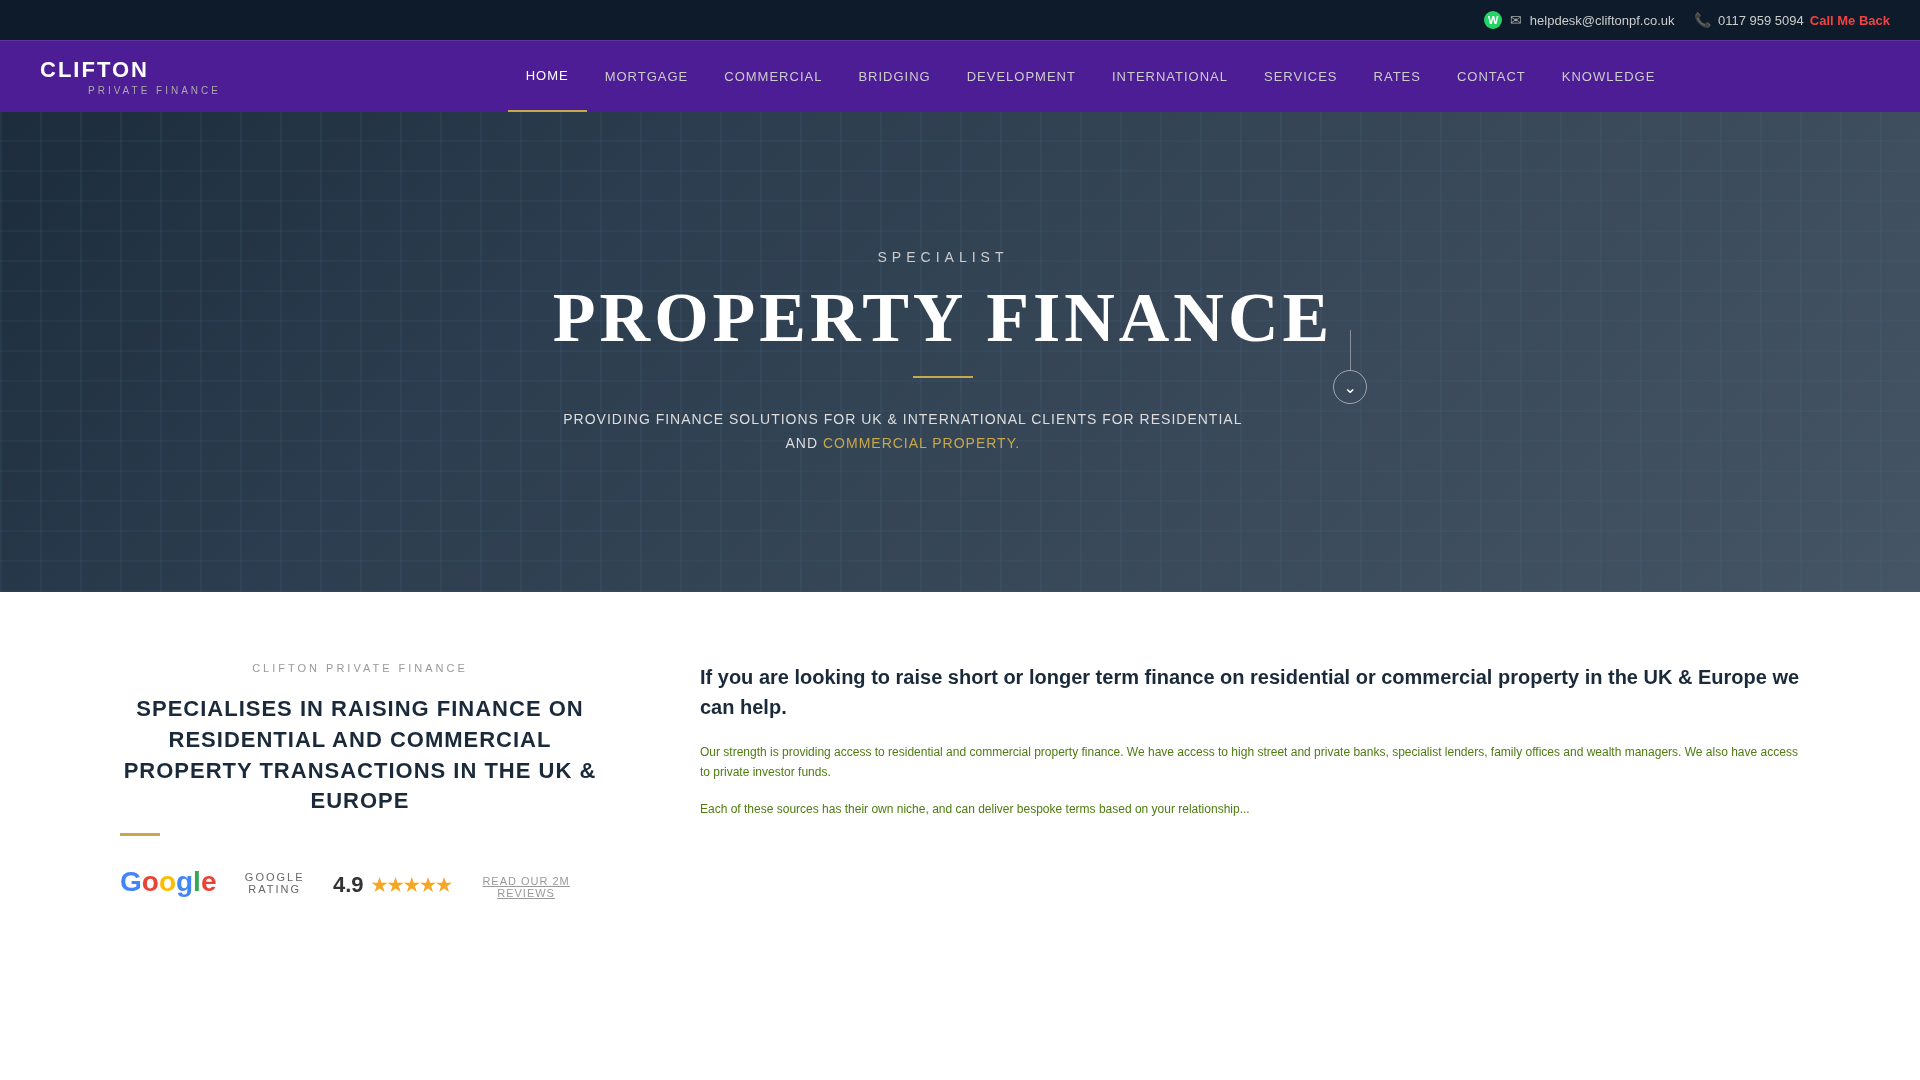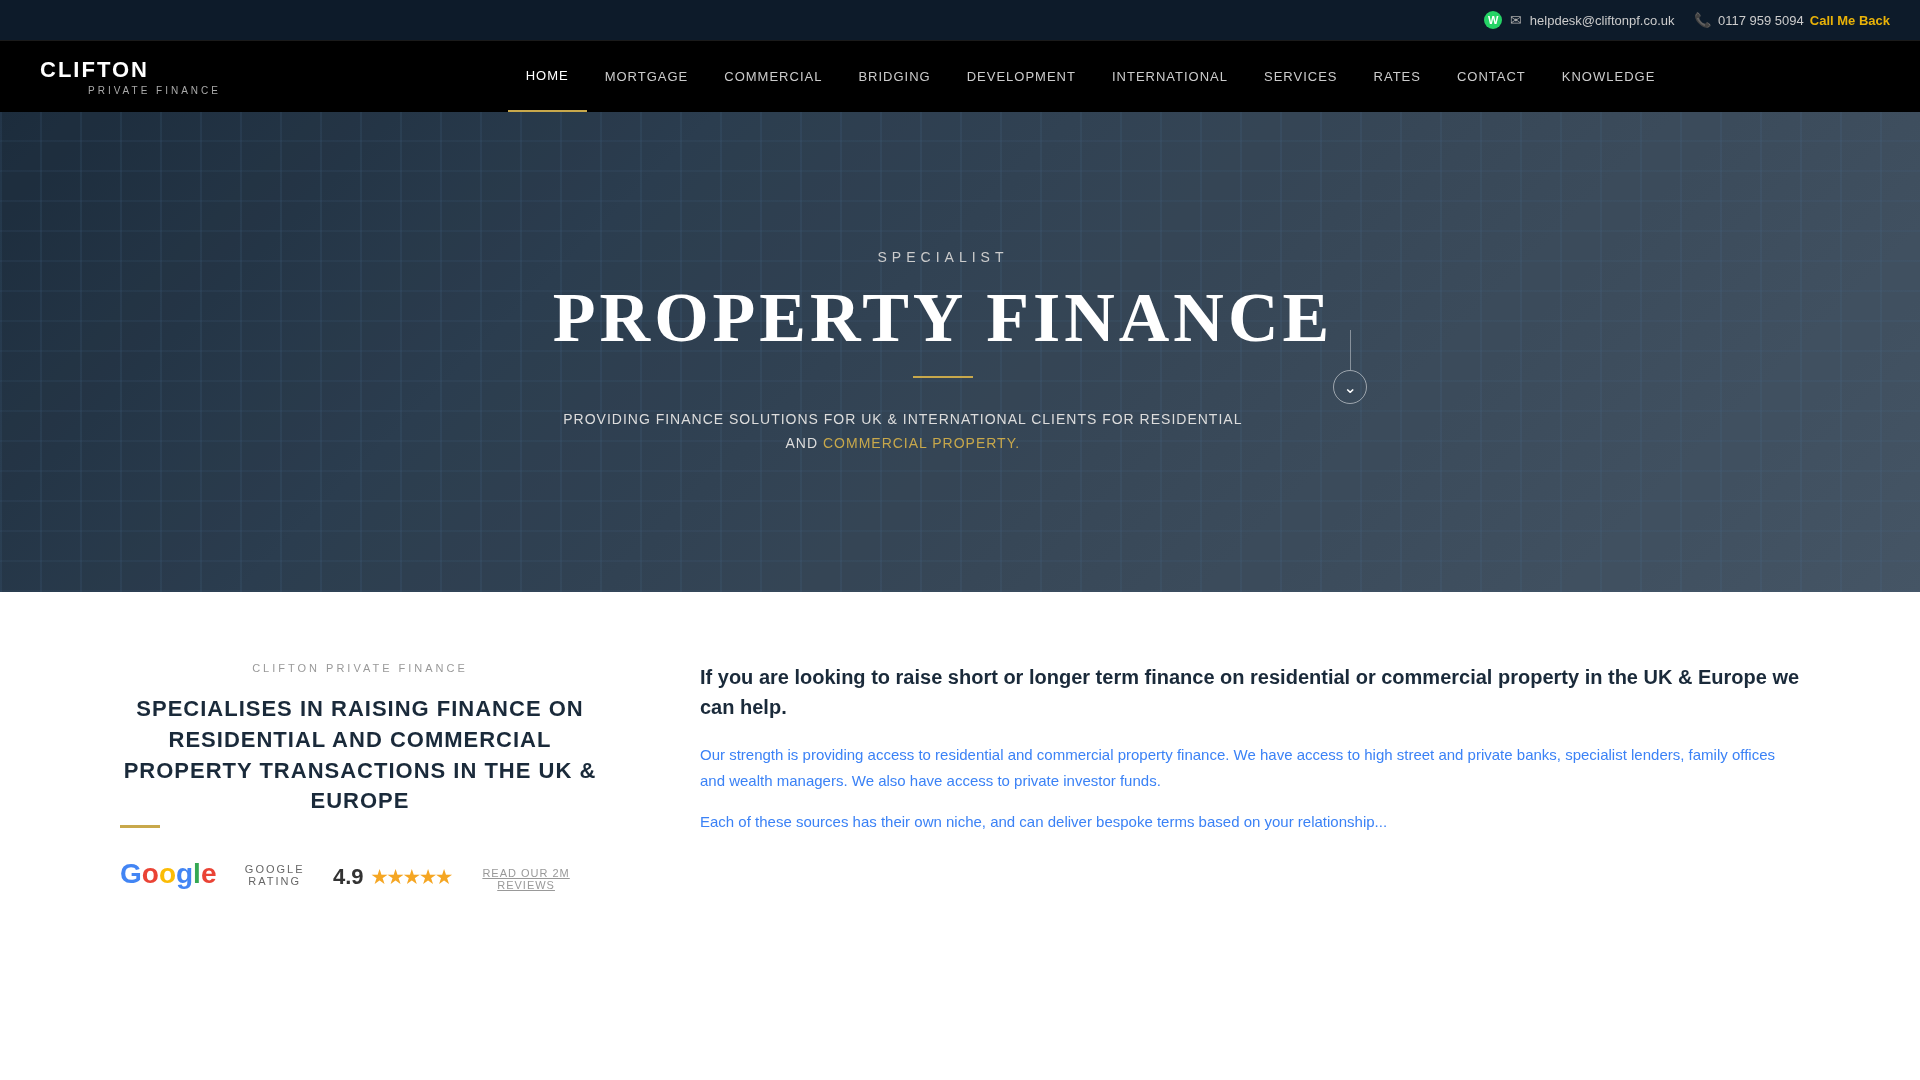--- a/index.html
+++ b/index.html
@@ -24,29 +24,29 @@
     }
     .top-bar-contact a { color: #ccc; text-decoration: none; }
     .top-bar-phone {
       display: flex;
       align-items: center;
       gap: 6px;
       color: #ccc;
       font-size: 13px;
     }
     .call-me-back {
-      color: #eab308;
+      color: #ef4444;
       font-weight: bold;
       font-size: 13px;
       text-decoration: none;
     }
 
     
     .navbar {
-      background: #000000;
+      background: #4c1d95;
       height: 72px;
       display: flex;
       align-items: center;
       padding: 0 40px;
       border-top: 1px solid rgba(255,255,255,0.1);
     }
     .logo-area {
       display: flex;
       flex-direction: column;
       color: white;
@@ -197,21 +197,21 @@
       color: #999;
       text-transform: uppercase;
       margin-bottom: 20px;
     }
     .section-heading {
       font-size: 22px;
       font-weight: bold;
       color: #1a2a3a;
       text-transform: uppercase;
       line-height: 1.4;
-      margin-bottom: 8px;
+      margin-bottom: 16px;
       letter-spacing: 1px;
     }
     .section-divider {
       width: 40px;
       height: 3px;
       background: #c8a84b;
       margin-bottom: 30px;
     }
     .google-rating {
       display: flex;
@@ -260,22 +260,22 @@
     }
 
     .right-intro {
       font-size: 20px;
       font-weight: bold;
       color: #1a2a3a;
       line-height: 1.5;
       margin-bottom: 20px;
     }
     .right-text {
-      font-size: 15px;
-      color: #3b82f6;
+      font-size: 12px;
+      color: #4d7c0f;
       line-height: 1.7;
       margin-bottom: 16px;
     }
 
     
     .icon-whatsapp {
       display: inline-block;
       width: 18px;
       height: 18px;
       background: #25D366;

